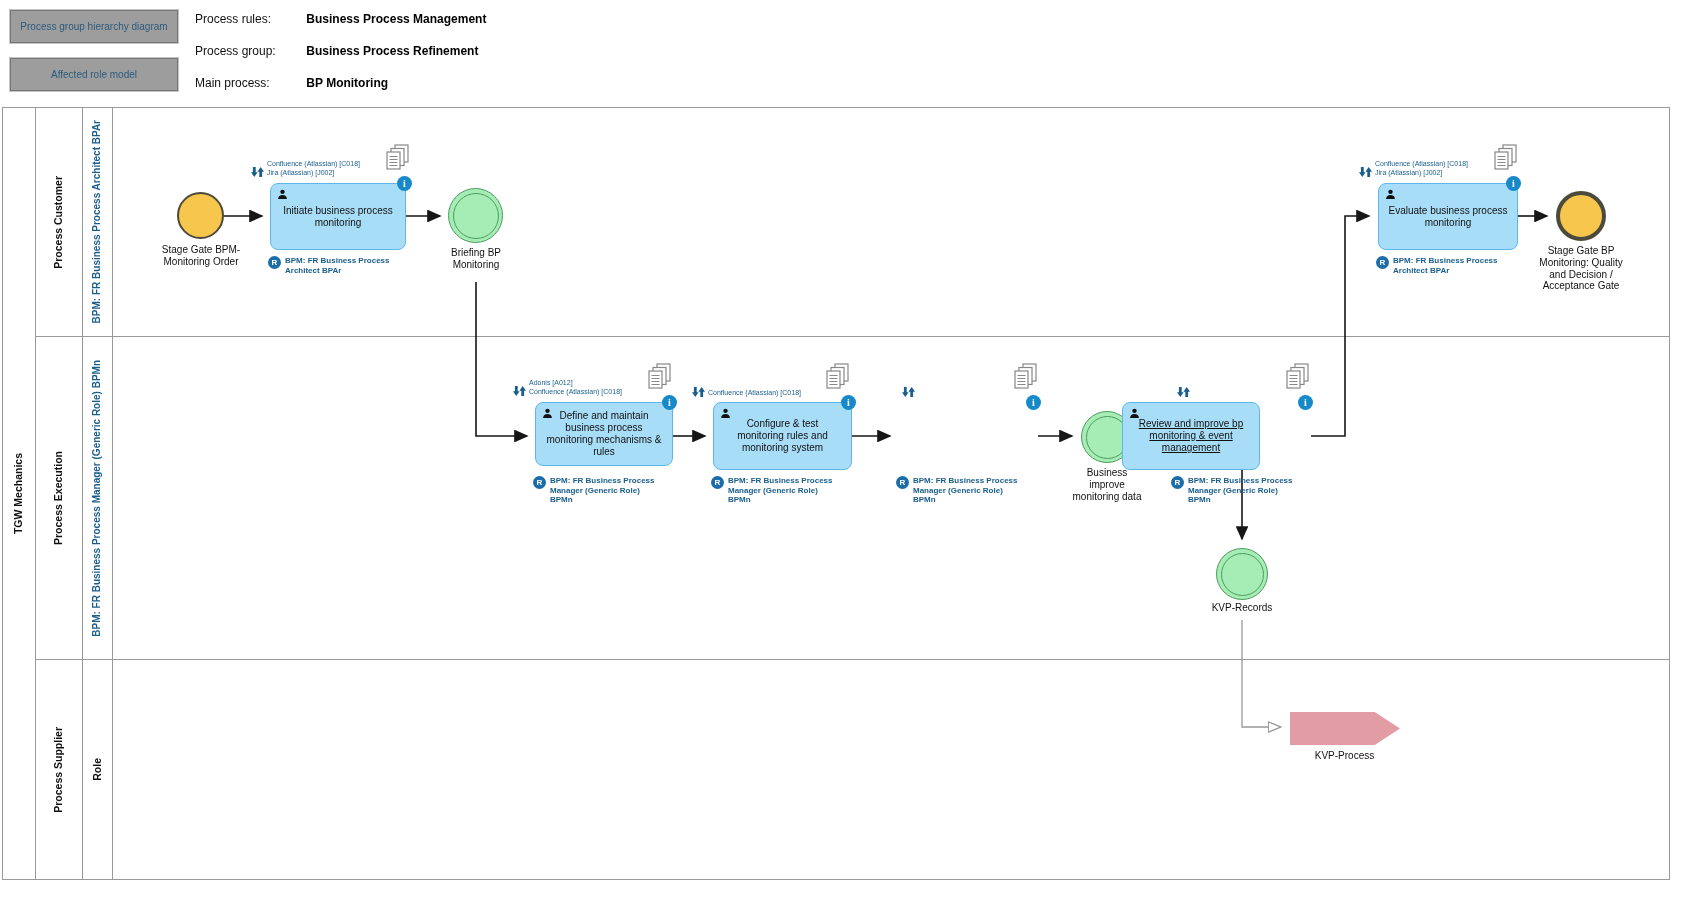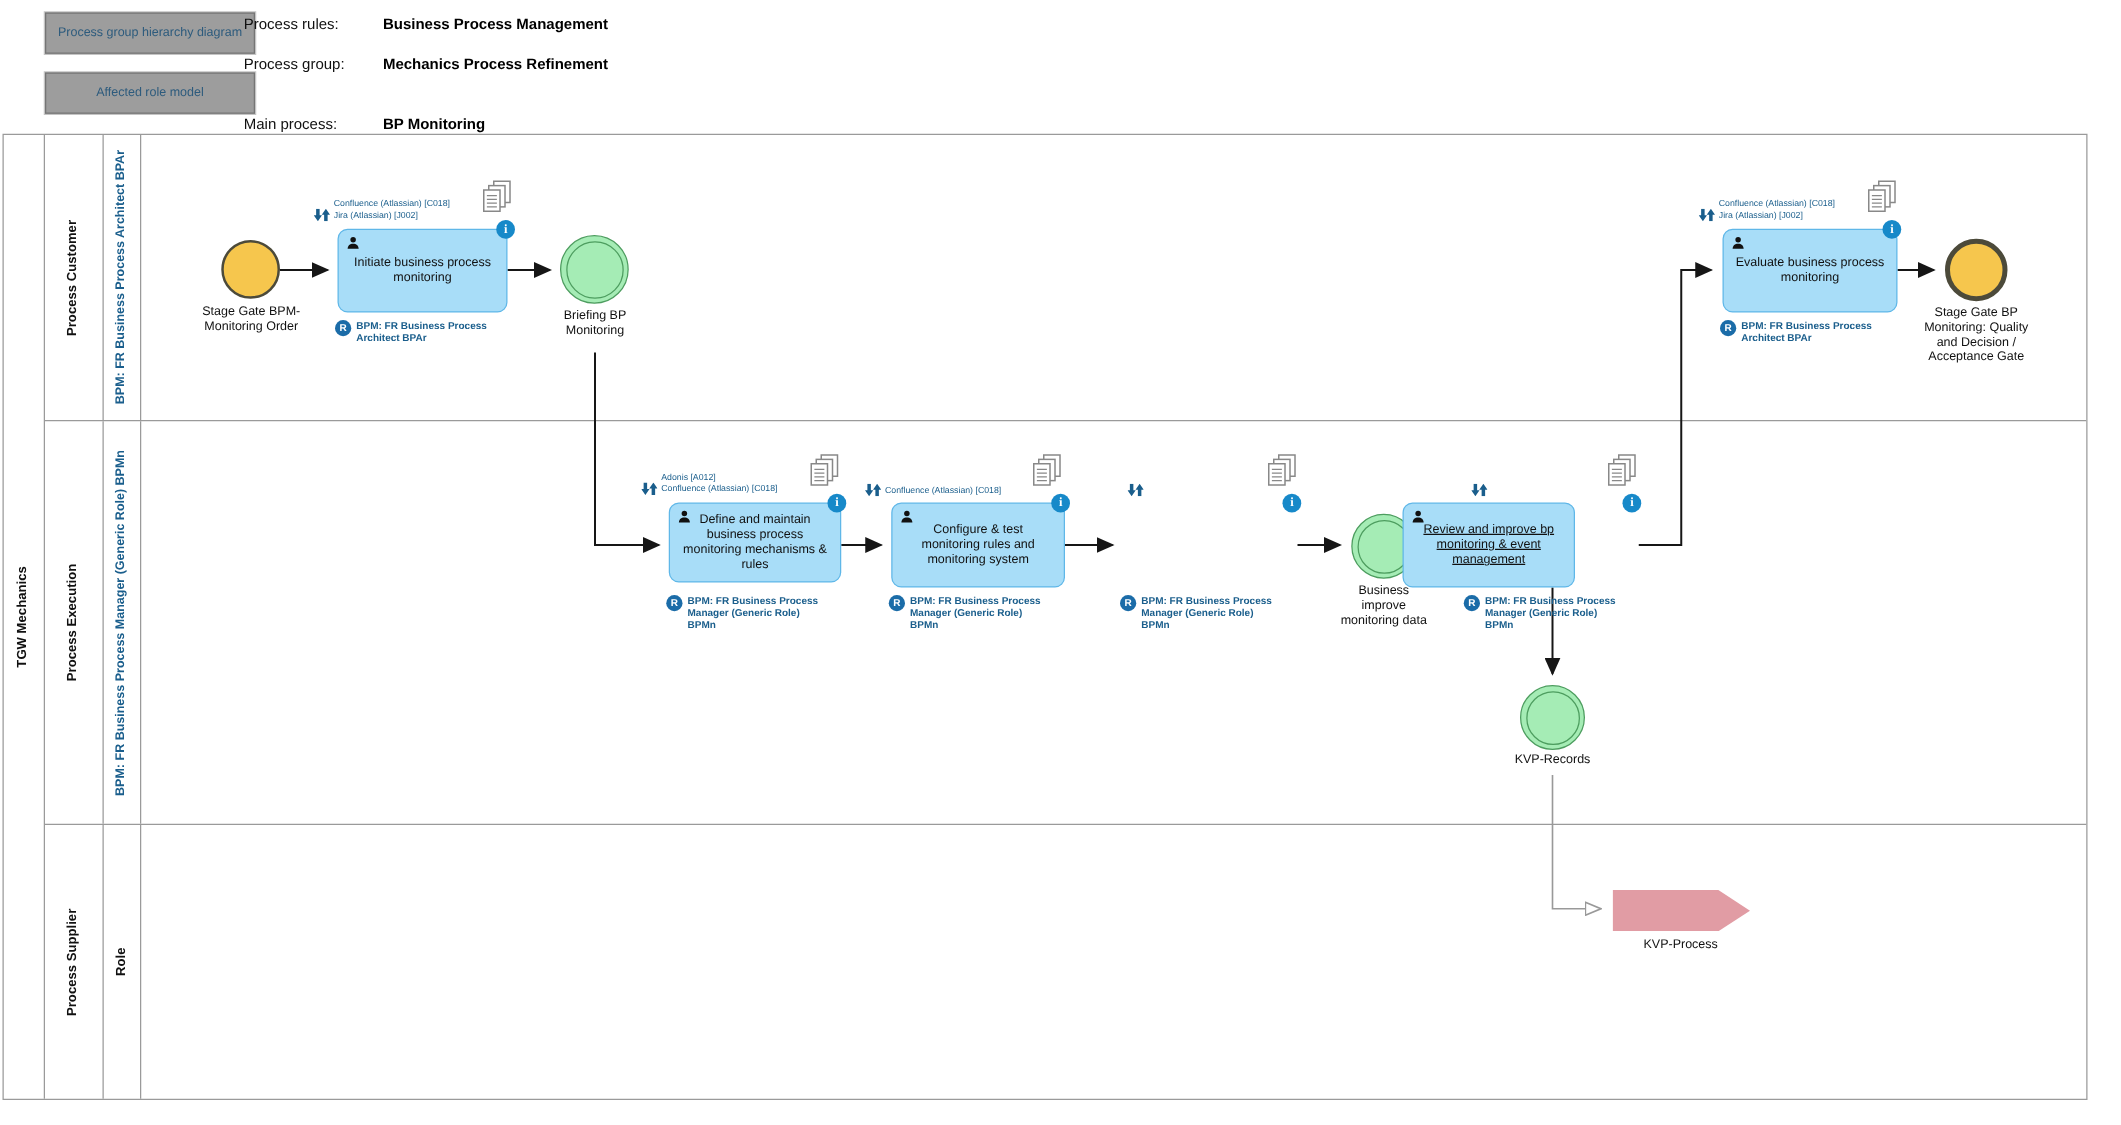--- a/index.html
+++ b/index.html
@@ -3,21 +3,21 @@
 <meta charset="utf-8">
 <style>
   html,body{margin:0;padding:0;background:#fff;}
   #root{position:relative;width:1697px;height:900px;background:#fff;overflow:hidden;
         font-family:"Liberation Sans", sans-serif;color:#111;}
 
   
   .hbtn{position:absolute;left:10px;width:166px;height:31px;background:#9d9d9d;
         border:1px solid #757575;box-shadow:0 0 0 1px #c4c4c4;color:#2d5b7d;
         font-size:10px;line-height:1.15;display:flex;align-items:center;justify-content:center;
-        text-align:center;cursor:pointer;margin-left:26px;}
+        text-align:center;cursor:pointer;}
   .hfield{position:absolute;font-size:12px;white-space:nowrap;}
   .hfield .lab{display:inline-block;width:108px;color:#111;}
   .hfield .val{font-weight:bold;color:#000;}
 
   
   .pool{position:absolute;left:2px;top:107px;width:1666px;height:771px;
         border:1px solid #9a9a9a;display:flex;}
   .pool-label{width:32px;border-right:1px solid #9a9a9a;display:flex;
         align-items:center;justify-content:center;}
   .lanes{flex:1;display:flex;flex-direction:column;}
@@ -69,23 +69,23 @@
 
   <div class="hbtn" style="top:10px;">Process group hierarchy diagram</div>
   <div class="hbtn" style="top:58px;">Affected role model</div>
 
   <div class="hfield" style="left:195px;top:12px;">
     <span class="lab">Process rules:</span>
     <span class="val">Business Process Management</span>
   </div>
   <div class="hfield" style="left:195px;top:44px;">
     <span class="lab">Process group:</span>
-    <span class="val">Mechanics Process Refinement</span>
-  </div>
-  <div class="hfield" style="left:195px;top:92px;">
+    <span class="val">Business Process Refinement</span>
+  </div>
+  <div class="hfield" style="left:195px;top:76px;">
     <span class="lab">Main process:</span>
     <span class="val">BP Monitoring</span>
   </div>
 
   <div class="pool">
     <div class="pool-label">
       <span class="vtext">TGW Mechanics</span>
     </div>
     <div class="lanes">
       <div class="lane" style="height:228px;">

